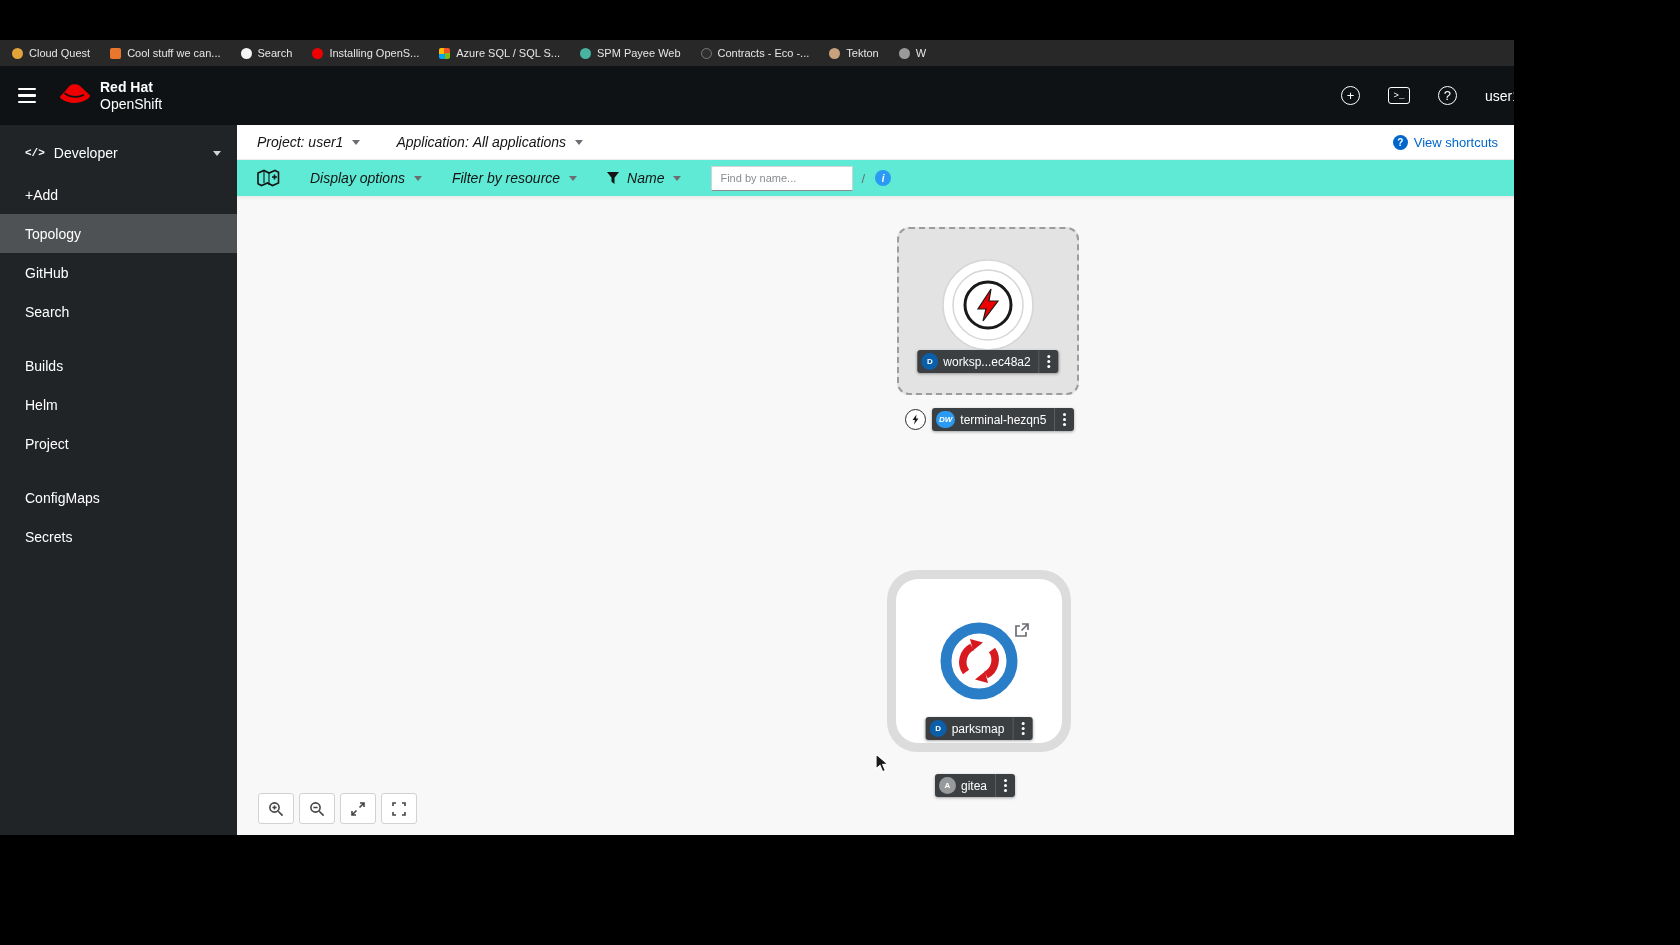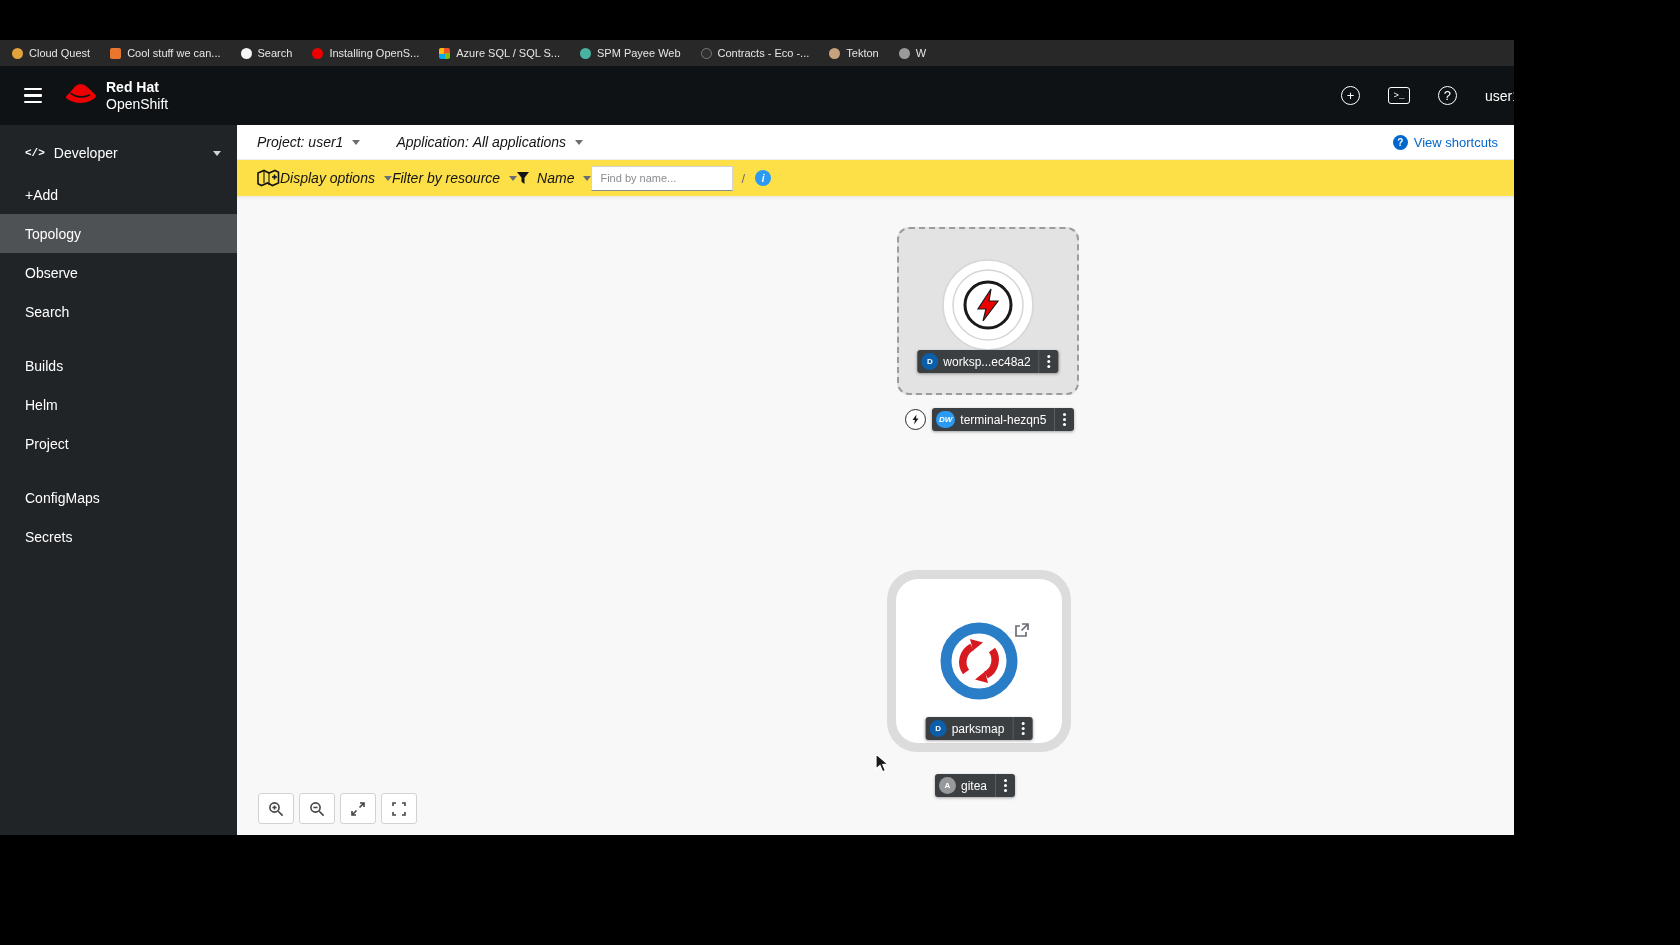--- a/index.html
+++ b/index.html
@@ -15,21 +15,21 @@
   .fav-book{background:#e8762d;border-radius:2px}
   .fav-github{background:#f5f5f5}
   .fav-redhat{background:#ee0000}
   .fav-azure{background:conic-gradient(#f35325 25%, #81bc06 0 50%, #05a6f0 0 75%, #ffba08 0);border-radius:2px}
   .fav-spm{background:#49b3a1}
   .fav-contracts{background:#2f2f2f;border:1px solid #7a7a7a}
   .fav-tekton{background:#c7a27c}
   .fav-globe{background:#9a9a9a}
 
   
-  .masthead { height:59px; background:#0f1214; display:flex; align-items:center; padding:0 30px 0 24px; color:#fff; }
+  .masthead { height:59px; background:#0f1214; display:flex; align-items:center; padding:0 30px 0 18px; color:#fff; }
   .hamburger { width:18px; display:flex; flex-direction:column; gap:4px; cursor:pointer; margin-right:22px; }
   .hamburger i { display:block; height:2.5px; background:#fff; border-radius:1px; }
   .brand { display:flex; align-items:center; gap:8px; }
   .brand-text { line-height:1.15; font-size:14px; }
   .brand-text b { display:block; font-weight:bold; }
   .mast-right { margin-left:auto; display:flex; align-items:center; gap:28px; }
   .mast-icon { color:#fff; cursor:pointer; display:flex; align-items:center; justify-content:center; }
   .circ-icon { width:19px; height:19px; border:1.6px solid #fff; border-radius:50%; font-size:13px; line-height:16px; text-align:center; }
   .term-icon { width:22px; height:17px; border:1.6px solid #fff; border-radius:3px; font-size:9px; font-family:"Liberation Mono",monospace; display:flex; align-items:center; justify-content:center; letter-spacing:0; }
   .user-menu { display:flex; align-items:center; font-size:14px; cursor:pointer; }
@@ -50,21 +50,21 @@
   
   .context-bar { height:35px; display:flex; align-items:center; padding:0 22px 0 20px; border-bottom:1px solid #ededed; font-size:14px; color:#151515; background:#fff; }
   .dropdown { display:flex; align-items:center; cursor:pointer;font-style:italic; }
   .dropdown .caret { color:#6a6e73; margin-left:9px; }
   .ctx-app { margin-left:36px; }
   .ctx-right { margin-left:auto; display:flex; align-items:center; gap:26px; }
   .shortcuts { display:flex; align-items:center; gap:6px; color:#0066cc; font-size:13px; cursor:pointer; }
   .q-badge { width:15px; height:15px; border-radius:50%; background:#0066cc; color:#fff; font-size:10px; font-weight:bold; display:flex; align-items:center; justify-content:center; }
 
   
-  .filter-bar { height:37px; display:flex; align-items:center; padding:0 20px; border-bottom:1px solid #ebebeb; background:#fde047; font-size:14px; color:#151515; box-shadow:0 2px 3px rgba(0,0,0,.04); position:relative; z-index:2; }
+  .filter-bar { height:37px; display:flex; align-items:center; padding:0 20px; gap:30px; border-bottom:1px solid #ebebeb; background:#5eead4; font-size:14px; color:#151515; box-shadow:0 2px 3px rgba(0,0,0,.04); position:relative; z-index:2; }
   .find-wrap { display:flex; align-items:center; gap:8px; }
   .find-input { width:142px; height:25px; border:1px solid #d2d2d2; border-bottom-color:#8a8d90; padding:0 8px; font-size:11px; font-family:inherit; color:#151515; }
   .find-input::placeholder { color:#8a8d90; }
   .slash-hint { color:#6a6e73; font-size:13px; }
   .info-badge { width:16px; height:16px; border-radius:50%; background:#2b9af3; color:#fff; font-size:10px; font-weight:bold; font-style:italic; display:flex; align-items:center; justify-content:center; margin-left:2px; cursor:pointer; }
 
   
   .canvas { position:relative; flex:1; background:#f8f8f8; overflow:hidden; }
 
   .node-pill { display:inline-flex; align-items:center; background:#3c3f42; border-radius:3px; color:#fff; font-size:12px; height:23px; box-shadow:0 1px 3px rgba(0,0,0,.35); }
@@ -170,21 +170,21 @@
     <div class="app-body">
 
       <div class="sidebar">
         <div class="perspective">
           <span class="dev-icon">&lt;/&gt;</span>
           <span>Developer</span>
           <span class="caret"></span>
         </div>
         <div class="nav-item">+Add</div>
         <div class="nav-item selected">Topology</div>
-        <div class="nav-item">Observe</div>
+        <div class="nav-item">GitHub</div>
         <div class="nav-item">Search</div>
         <div class="nav-gap"></div>
         <div class="nav-item">Builds</div>
         <div class="nav-item">Helm</div>
         <div class="nav-item">Project</div>
         <div class="nav-gap"></div>
         <div class="nav-item">ConfigMaps</div>
         <div class="nav-item">Secrets</div>
       </div>
 

